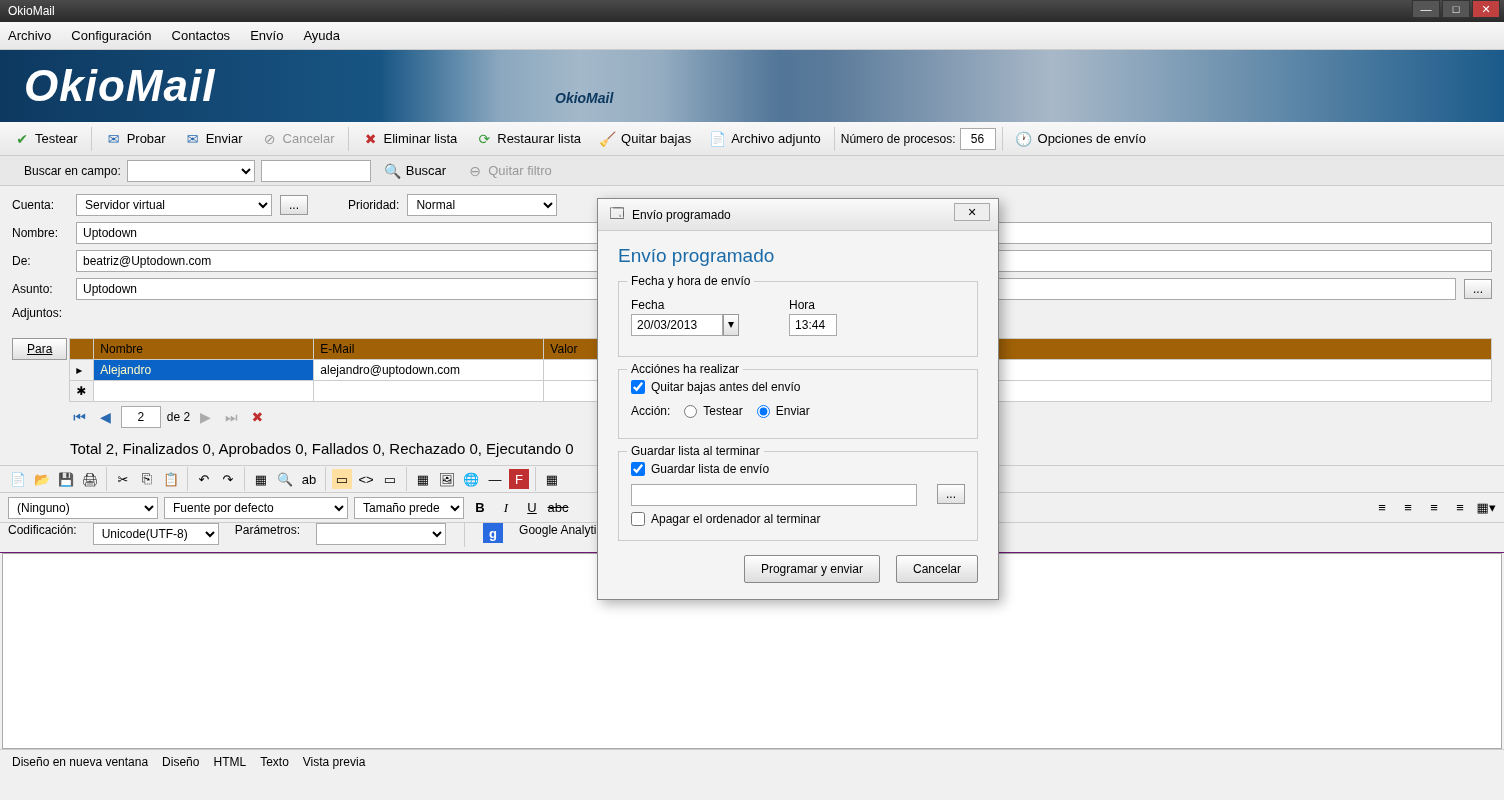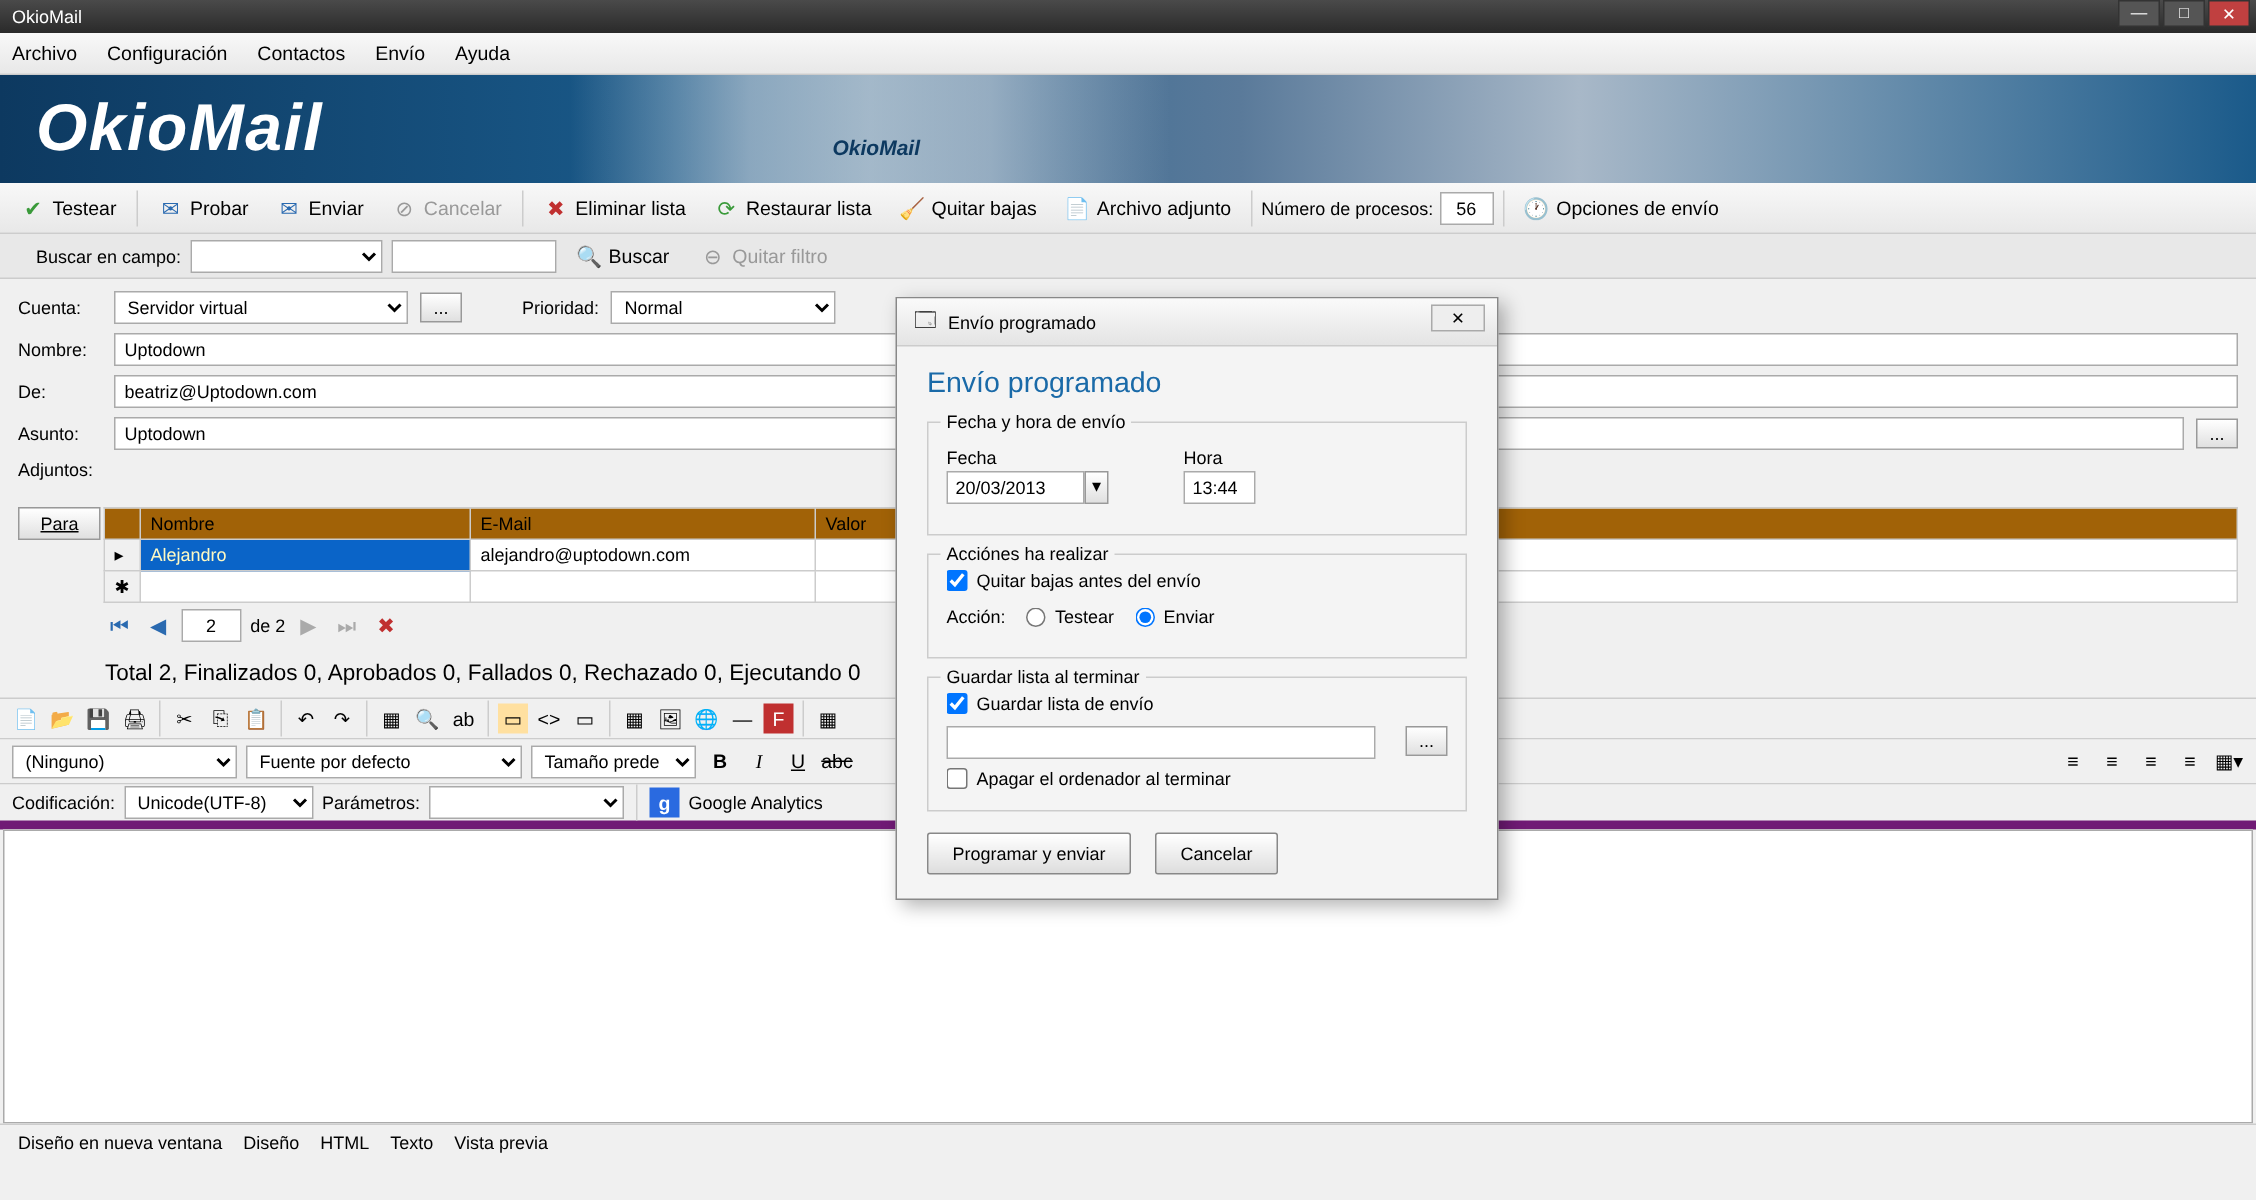--- a/index.html
+++ b/index.html
@@ -41,41 +41,41 @@
 .grid th { background: #a16207; font-weight: normal; }
 .grid .sel { background: #0a64c8; color: #fef9c3; }
 .grid-nav { display: flex; align-items: center; gap: 6px; padding: 4px 0; }
 .nav-btn { color: #2a6ab0; cursor: pointer; font-size: 14px; padding: 0 4px; }
 .nav-btn.disabled { color: #aaa; }
 
 .status-line { padding: 8px 70px; font-size: 15px; }
 
 .editor-toolbar { background: #f0f0f0; height: 28px; display: flex; align-items: center; padding: 0 8px; gap: 4px; border-top: 1px solid #ccc; border-bottom: 1px solid #ccc; }
 .editor-toolbar2 { background: #f0f0f0; height: 30px; display: flex; align-items: center; padding: 0 8px; gap: 6px; border-bottom: 1px solid #ccc; }
-.editor-toolbar3 { background: #f0f0f0; height: 30px; display: flex; align-items: center; padding: 0 8px; gap: 6px; border-bottom: 6px solid #701a75; }
+.editor-toolbar3 { background: #f0f0f0; height: 30px; display: flex; align-items: flex-start; padding: 0 8px; gap: 16px; border-bottom: 1px solid #701a75; }
 .et-icon { width: 20px; height: 20px; display: flex; align-items: center; justify-content: center; font-size: 13px; cursor: pointer; border: 1px solid transparent; }
 
 .editor-body { background: #fff; border: 1px solid #aaa; height: 196px; margin: 0 2px; }
 .bottom-tabs { height: 24px; display: flex; align-items: center; padding: 0 12px; gap: 14px; font-size: 12px; border-top: 1px solid #ccc; background: #f0f0f0; }
 
 .dialog { position: absolute; left: 597px; top: 198px; width: 402px; background: #f4f4f4; border: 1px solid #888; box-shadow: 4px 4px 12px rgba(0,0,0,.3); }
 .dialog-title { background: linear-gradient(#fafafa,#e4e4e4); height: 32px; display: flex; align-items: center; padding: 0 10px; border-bottom: 1px solid #ccc; position: relative; }
 .dialog-close { position: absolute; right: 8px; top: 4px; width: 36px; height: 18px; border: 1px solid #aaa; background: #eee; display: flex; align-items: center; justify-content: center; font-size: 11px; cursor: pointer; }
 .dialog-body { padding: 14px 20px 16px 20px; }
 .dialog-h { color: #1a6aa8; font-size: 19px; margin-bottom: 14px; }
 .fieldset { border: 1px solid #ccc; padding: 10px 12px 14px 12px; margin-bottom: 12px; position: relative; }
 .fieldset-legend { position: absolute; top: -8px; left: 8px; background: #f4f4f4; padding: 0 4px; font-size: 12px; }
 .dlg-row { display: flex; gap: 20px; margin: 6px 0; align-items: flex-start; }
 .dlg-col { display: flex; flex-direction: column; gap: 2px; }
 .dlg-label { font-size: 12px; }
 .dlg-input { border: 1px solid #aaa; padding: 3px 5px; font-size: 12px; background: #fff; }
 .dlg-check { display: flex; align-items: center; gap: 6px; font-size: 12px; }
 .dlg-check input { width: 14px; height: 14px; }
 .dlg-radio { display: flex; align-items: center; gap: 6px; font-size: 12px; }
-.dlg-btns { display: flex; justify-content: flex-start; gap: 16px; margin-top: 14px; }
+.dlg-btns { display: flex; justify-content: flex-end; gap: 16px; margin-top: 14px; }
 .dlg-btn { border: 1px solid #888; background: linear-gradient(#fff,#ddd); padding: 6px 16px; font-size: 12px; cursor: pointer; border-radius: 2px; }
 .row-head { width: 24px; background: #f0f0f0; border: 1px solid #ccc; text-align: center; }
 </style>
 </head>
 <body>
 
 <div class="titlebar">
   <span class="titlebar-text">OkioMail</span>
   <div class="wincontrols">
     <div class="winbtn">—</div>

